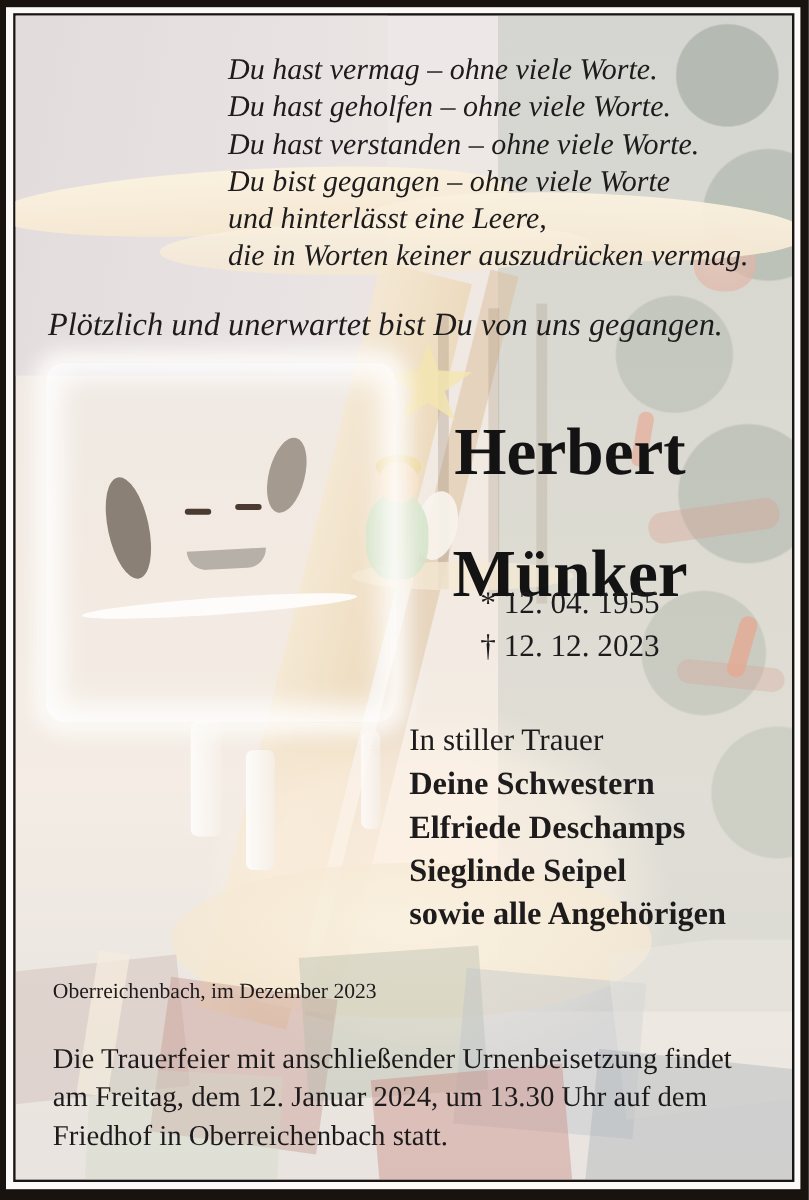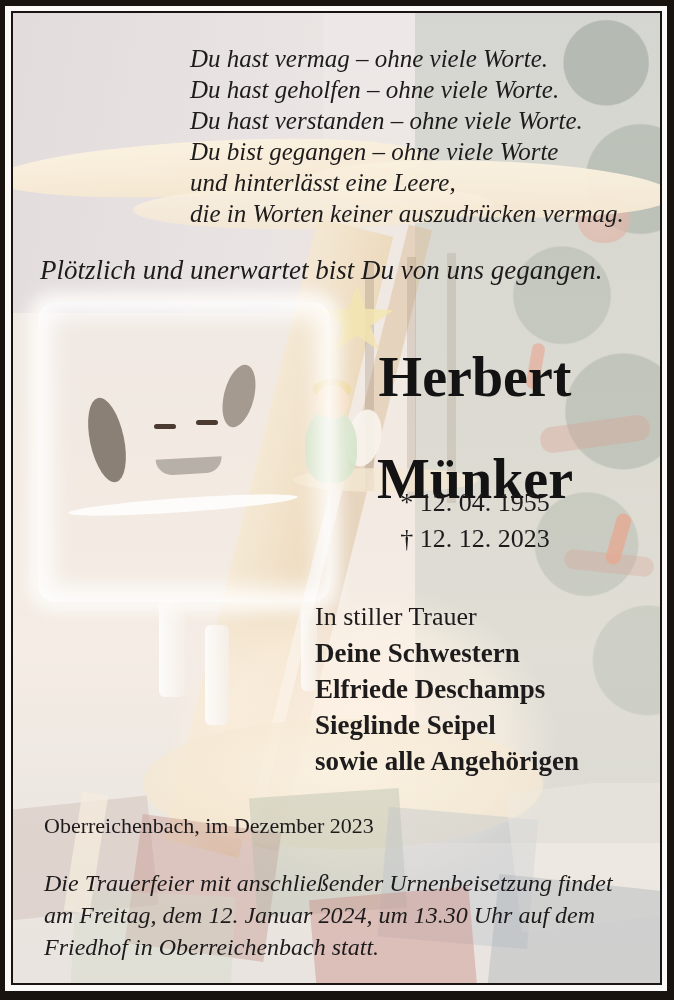--- a/index.html
+++ b/index.html
@@ -106,24 +106,24 @@
     background:#b7b0a8;transform:rotate(-3deg);}
   .photo .collar{position:absolute;left:30px;top:196px;width:230px;height:14px;border-radius:50%;
     background:rgba(255,255,255,.85);transform:rotate(-4deg);}
   
   .txt{position:absolute;z-index:3;color:#1d1b1c;white-space:nowrap;}
   .poem{left:177px;top:30px;font-style:italic;font-size:25px;line-height:31px;}
   .intro{left:27px;top:238px;font-size:27px;line-height:38px;font-style:italic;}
   .namebox{left:312px;top:300px;width:300px;text-align:center;}
   .name{font-size:56px;line-height:75px;font-weight:bold;color:#141314;margin-top:27px;}
   .dates{left:312px;top:472px;width:300px;text-align:center;font-size:26px;line-height:36px;}
-  .mourn{left:302px;top:586px;font-size:26px;line-height:36px;}
+  .mourn{left:328px;top:586px;font-size:26px;line-height:36px;}
   .mourn .b{font-weight:bold;font-size:27px;}
-  .place{left:31px;top:796px;font-size:22px;line-height:34px;}
-  .funeral{left:31px;top:854px;font-style:italic;font-size:24px;line-height:32px;}
+  .place{left:31px;top:796px;font-size:18px;line-height:34px;}
+  .funeral{left:31px;top:854px;font-size:24px;line-height:32px;}
 </style>
 </head>
 <body>
 
 <div class="mat"></div>
 
 <div class="content">
 
   <div class="bg">
     <div class="wall-left"></div>

